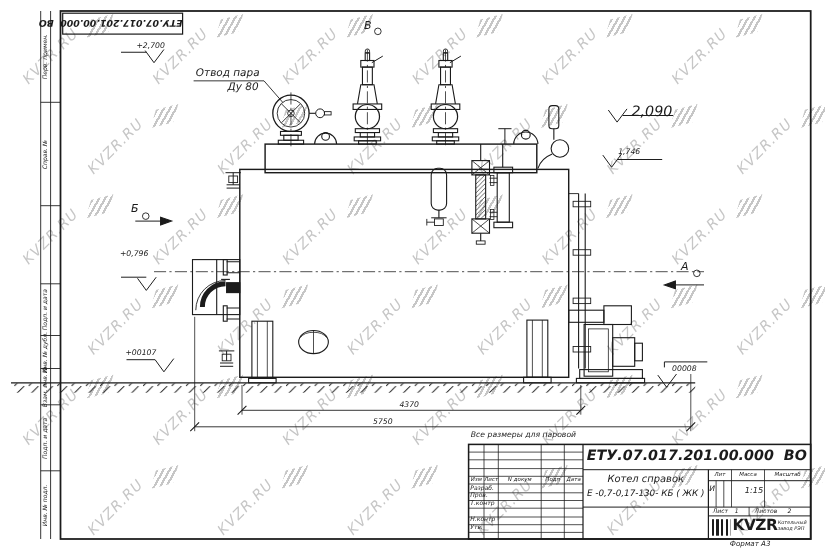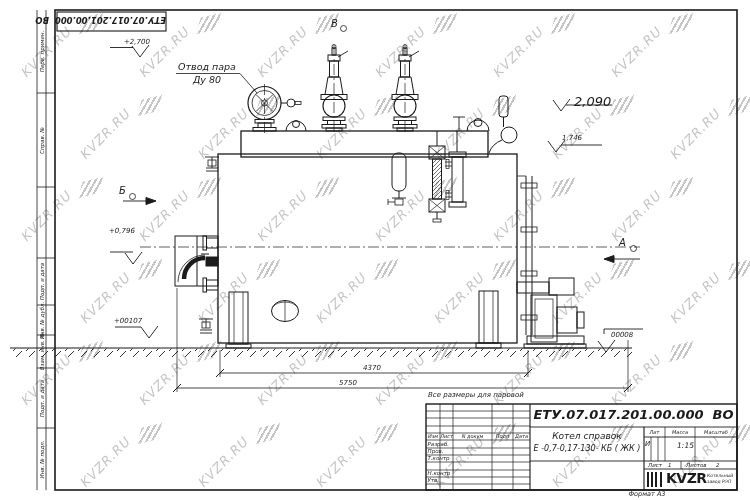--- a/index.html
+++ b/index.html
@@ -305,21 +305,21 @@
 
   <span class="mlabel" style="left:-0.5px;top:47px">Перв. примен.</span>
   <span class="mlabel" style="left:-0.5px;top:135.5px">Справ. №</span>
   <span class="mlabel" style="left:-0.5px;top:277px">Подп. и дата</span>
   <span class="mlabel" style="left:-0.5px;top:315.5px">Инв. № дубл.</span>
   <span class="mlabel" style="left:-0.5px;top:347px">Взам. инв. №</span>
   <span class="mlabel" style="left:-0.5px;top:393.5px">Подп. и дата</span>
   <span class="mlabel" style="left:-0.5px;top:454.5px">Инв. № подл.</span>
 
   <span class="t c" style="left:174px;top:62px;width:66px;font-size:9.5px">Отвод пара</span>
-  <span class="t c" style="left:174px;top:74.5px;width:66px;font-size:9.5px">Ду 80</span>
+  <span class="t c" style="left:188px;top:74.5px;width:66px;font-size:9.5px">Ду 80</span>
   <span class="t" style="left:124px;top:38.5px;font-size:7px">+2,700</span>
   <span class="t" style="left:574px;top:95px;font-size:13px">2,090</span>
   <span class="t" style="left:562px;top:134.5px;font-size:7px">1,746</span>
   <span class="t" style="left:109px;top:228px;font-size:7px">+0,796</span>
   <span class="t" style="left:114px;top:317.5px;font-size:7px">+00107</span>
   <span class="t" style="left:611px;top:332px;font-size:7px">00008</span>
   <span class="t c" style="left:350px;top:364.5px;width:44px;font-size:7px">4370</span>
   <span class="t c" style="left:326px;top:379.5px;width:44px;font-size:7px">5750</span>
   <span class="t" style="left:331px;top:19px;font-size:10px">В</span>
   <span class="t" style="left:119px;top:186px;font-size:10px">Б</span>
@@ -341,20 +341,20 @@
   <span class="t c" style="left:532px;top:444.5px;width:110px;font-size:8px">Е -0,7-0,17-130- КБ ( ЖК )</span>
   <span class="t c" style="left:644px;top:429.5px;width:21px;font-size:5px">Лит</span>
   <span class="t c" style="left:665px;top:429.5px;width:30px;font-size:5px">Масса</span>
   <span class="t c" style="left:695px;top:429.5px;width:42px;font-size:5px">Масштаб</span>
   <span class="t c" style="left:644px;top:441px;width:7px;font-size:7px">И</span>
   <span class="t c" style="left:676px;top:442px;width:19px;font-size:7.5px">1:15</span>
   <span class="t" style="left:648px;top:462.5px;font-size:5.5px">Лист</span>
   <span class="t" style="left:668px;top:462.5px;font-size:5.5px">1</span>
   <span class="t" style="left:686px;top:462.5px;font-size:5.5px">Листов</span>
   <span class="t" style="left:716px;top:462.5px;font-size:5.5px">2</span>
-  <span class="t c" style="left:592px;top:491px;width:110px;font-size:6.5px">Формат А3</span>
+  <span class="t c" style="left:627px;top:491px;width:110px;font-size:6.5px">Формат А3</span>
 
   <div class="logo-coil" style="left:647px;top:472px;background:repeating-linear-gradient(90deg,#1b1b1b 0 2px,transparent 2px 4.2px)"></div>
   <span style="position:absolute;left:666px;top:470px;font-size:14px;font-weight:bold;letter-spacing:-0.5px;color:#1b1b1b;font-family:'DejaVu Sans',sans-serif">KVZR</span>
   <span class="t" style="left:707px;top:473.5px;font-size:4.5px">Котельный</span>
   <span class="t" style="left:707px;top:479.5px;font-size:4.5px">завод РЭП</span>
 
 </div>
 
 </body></html>

